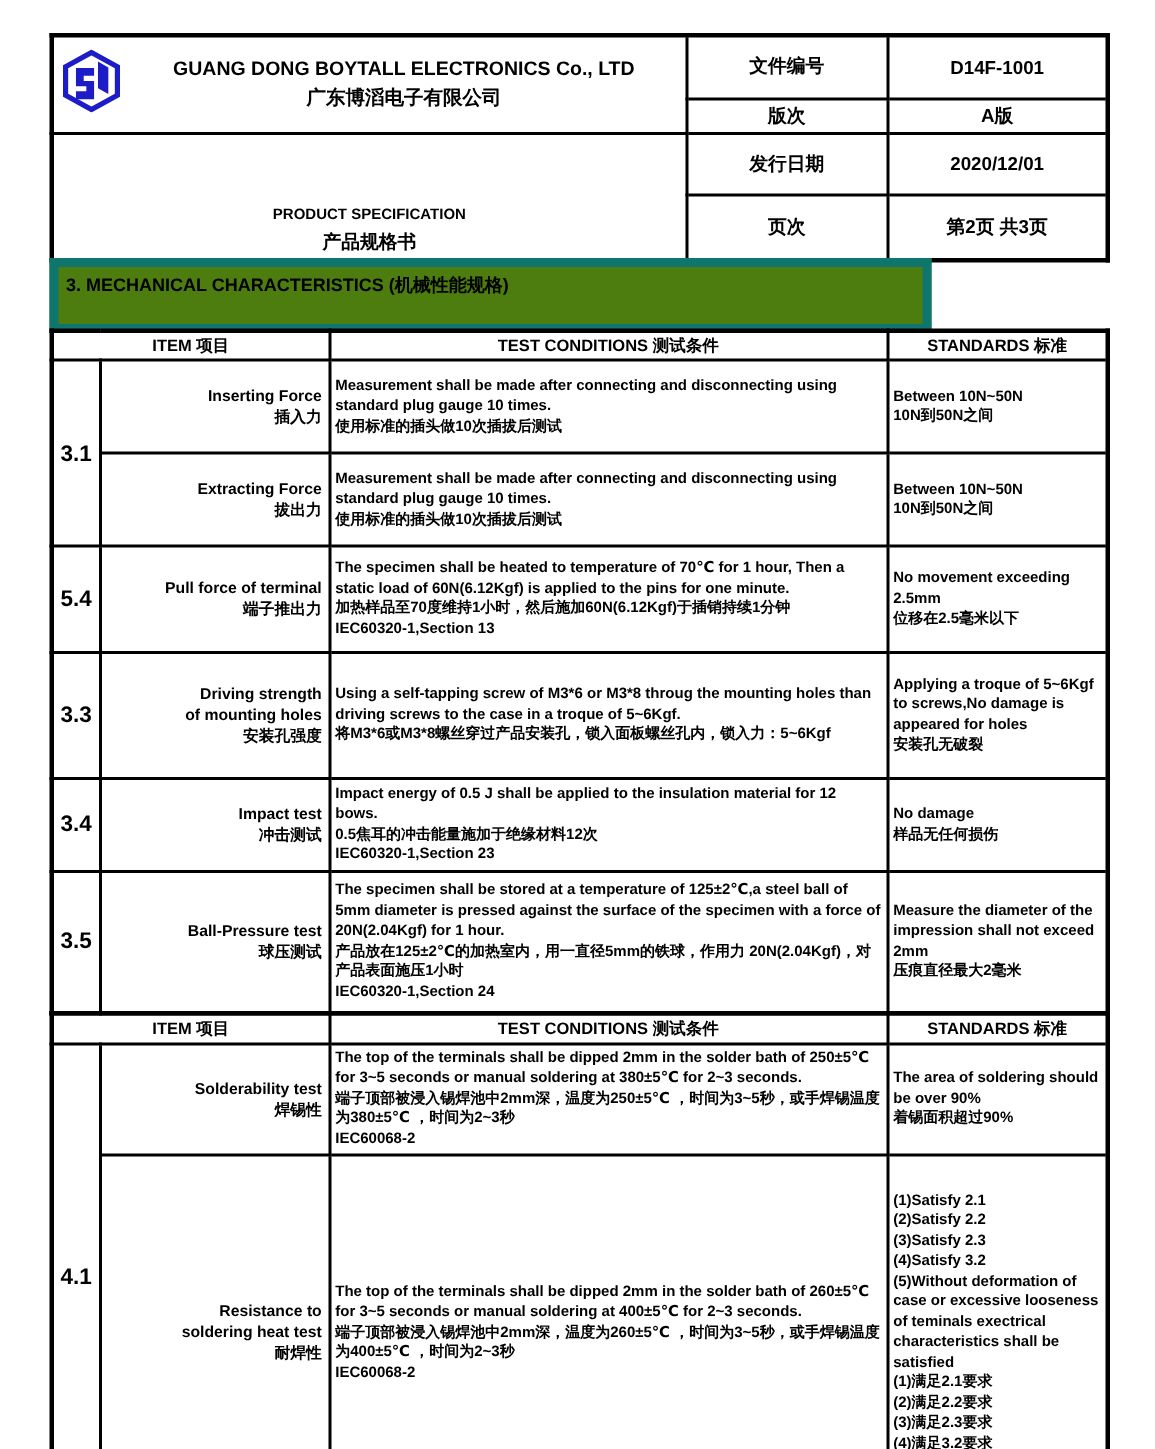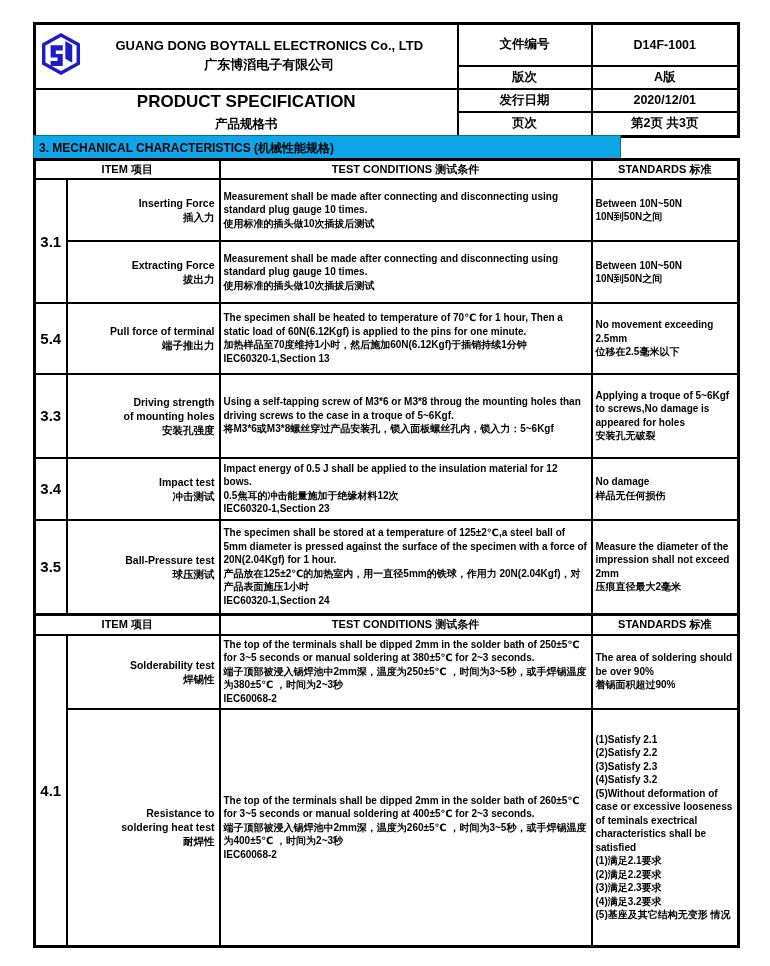--- a/index.html
+++ b/index.html
@@ -20,31 +20,31 @@
   .block-first { margin-top: 0; }
 
   
   .hdr td { text-align: center; vertical-align: middle; }
   .company-cell { padding: 2px 4px; }
   .company-inner { display: flex; align-items: center; justify-content: flex-start; }
   .logo { flex: 0 0 auto; margin: 1px 6px 1px 2px; }
   .company-text { flex: 1 1 auto; text-align: center; }
   .company-en { font-size: 13px; letter-spacing: 0px; }
   .company-cn { font-size: 13px; margin-top: 3px; }
-  .spec-en { font-size: 17px; }
+  .spec-en { font-size: 10px; margin-top: 46px; }
   .spec-cn { font-size: 12.5px; margin-top: 4px; }
   .hdr-label { font-size: 12.5px; height: 21px; }
   .hdr-value { font-size: 12.5px; height: 21px; }
 
   
   .sechead {
-    border: 1px solid #0f766e;
-    padding: 4px 5px 3px 5px;
+    border: 6px solid #0f766e;
+    padding: 4px 5px 17px 5px;
     font-size: 12px;
-    background: #0ea5e9;
+    background: #4d7c0f;
   }
 
   
   .grid th { font-size: 11px; vertical-align: middle; height: 20px; padding: 1px 2px; }
   .num  { font-size: 15px; text-align: center; vertical-align: middle; white-space: pre-line; margin-top: 40px; }
   .item { font-size: 10.5px; text-align: right; vertical-align: middle; white-space: pre-line; line-height: 14px; padding: 16px 4px; }
   .cond { font-size: 10px; text-align: left; vertical-align: middle; white-space: pre-line; line-height: 13.5px; padding: 2px 3px; overflow-wrap: break-word; }
   .std  { font-size: 10px; text-align: left; vertical-align: middle; white-space: pre-line; line-height: 13.5px; padding: 14px 3px; overflow-wrap: break-word; }
 </style>
 </head>

